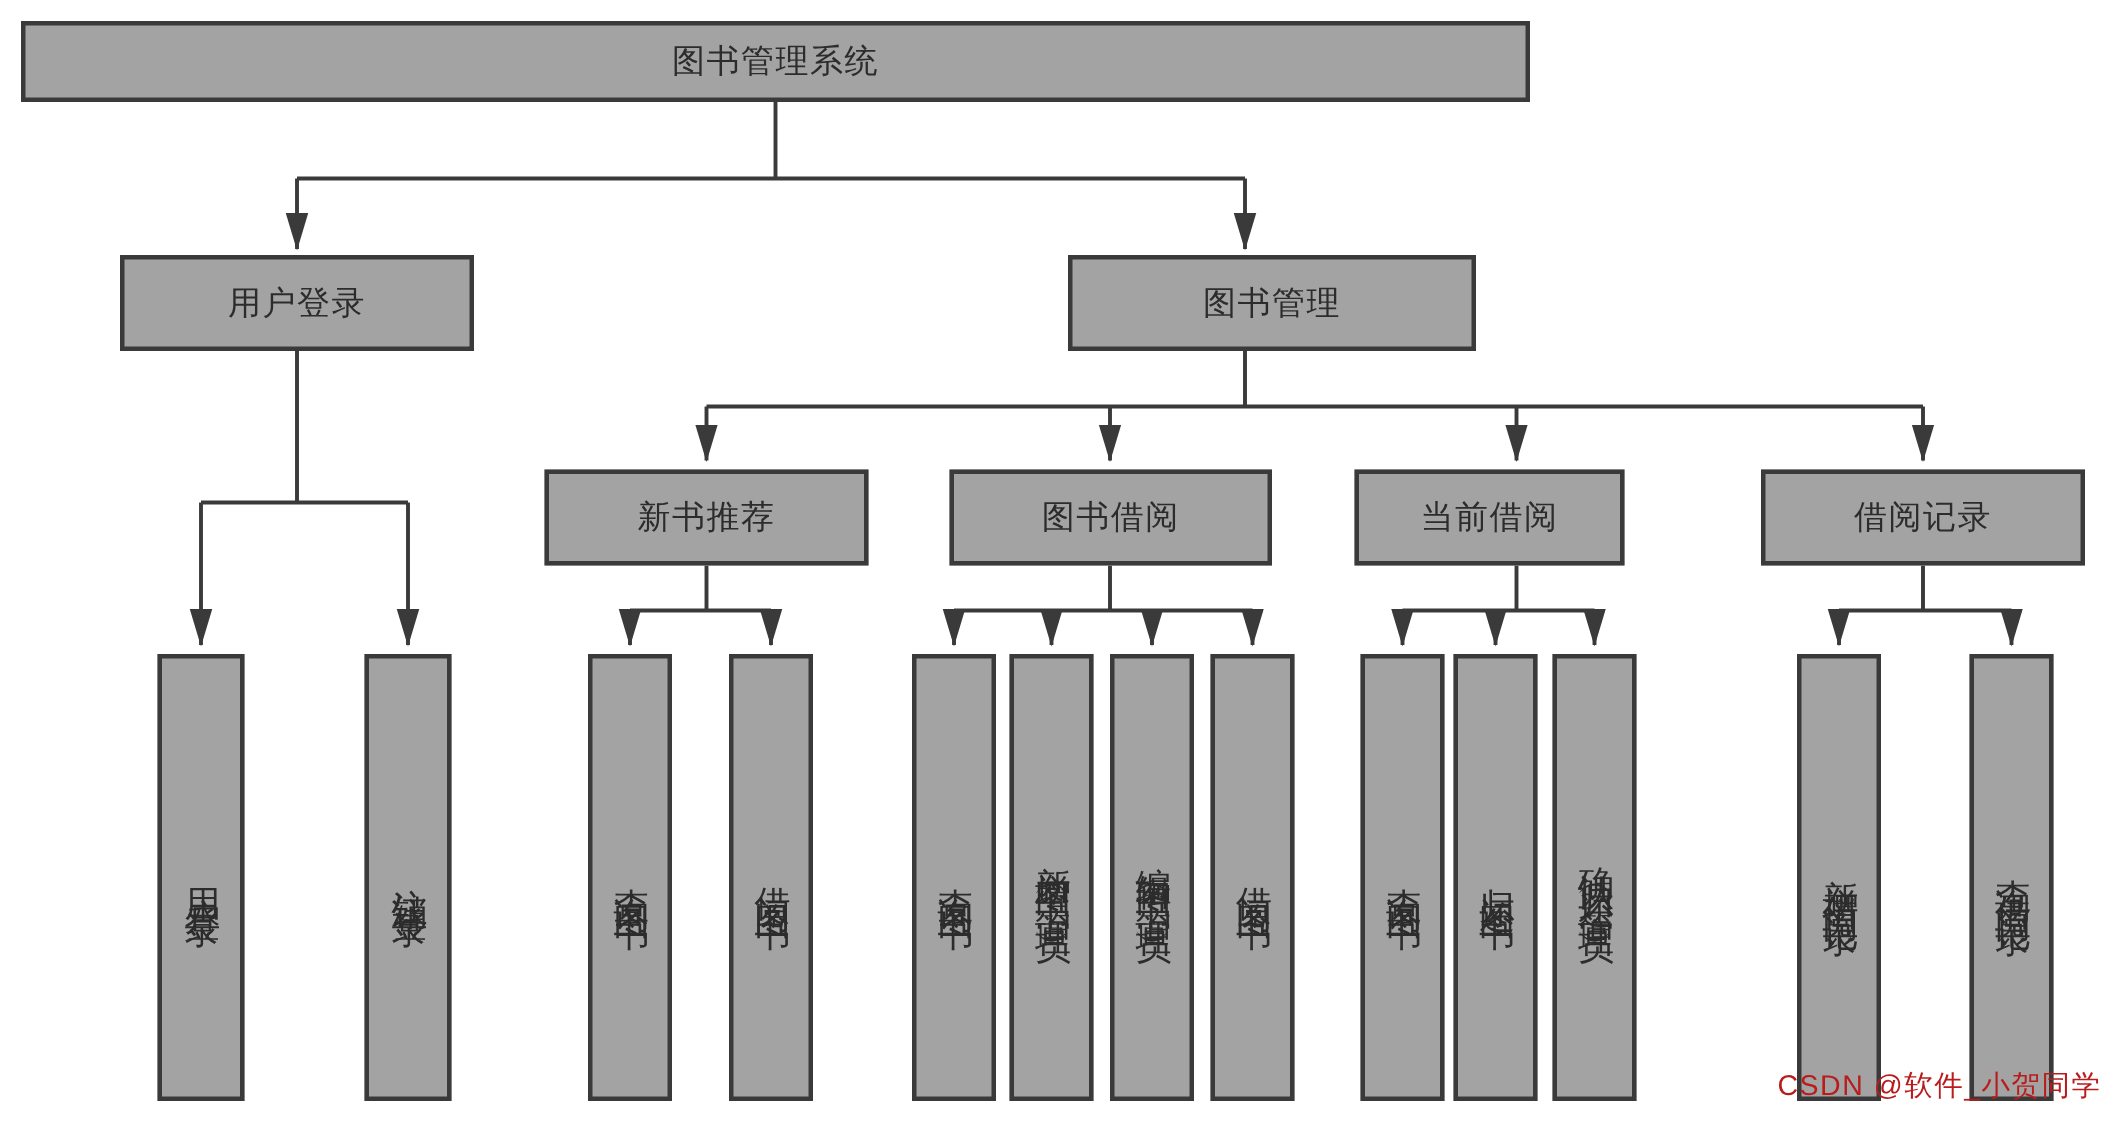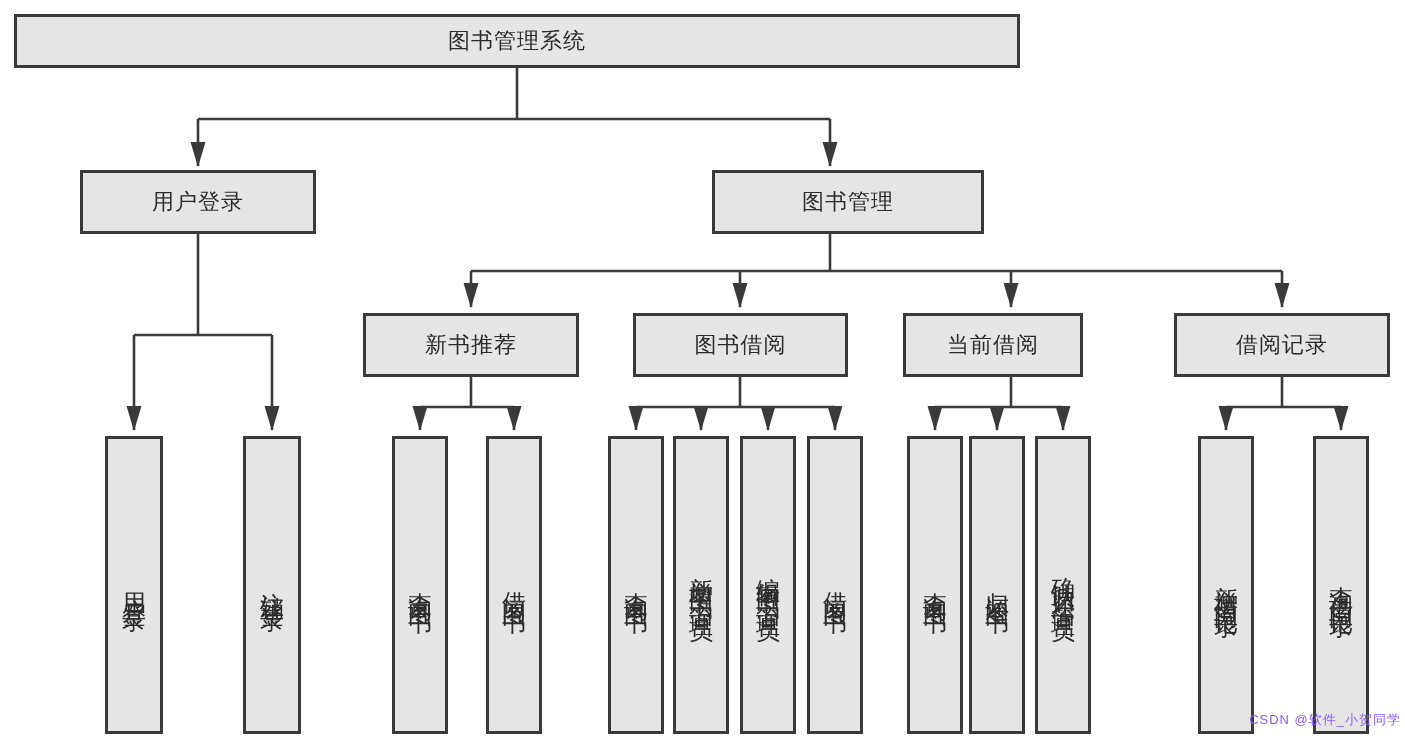--- a/index.html
+++ b/index.html
@@ -13,21 +13,21 @@
   }
   #connectors {
     position: absolute;
     left: 0; top: 0;
     width: 1405px; height: 747px;
   }
   .box {
     position: absolute;
     box-sizing: border-box;
     border: 3px solid #3a3a3a;
-    background: #e5e5e5;
+    background: #a3a3a3;
     display: flex;
     align-items: center;
     justify-content: center;
     color: #2c2c2c;
   }
   .h-label {
     font-size: 22px;
     letter-spacing: 1px;
     white-space: nowrap;
   }
@@ -36,22 +36,22 @@
     text-orientation: mixed;
     font-size: 24px;
     letter-spacing: 6px;
     line-height: 1;
     white-space: nowrap;
   }
   .watermark {
     position: absolute;
     right: 4px;
     top: 711px;
-    font-size: 13px;
-    color: #8b5cf6;
+    font-size: 19px;
+    color: #b91c1c;
     letter-spacing: 1px;
     white-space: nowrap;
   }
 </style>
 </head>
 <body>
 
 <div id="canvas">
 
   <svg id="connectors" viewBox="0 0 1405 747" xmlns="http://www.w3.org/2000/svg">

